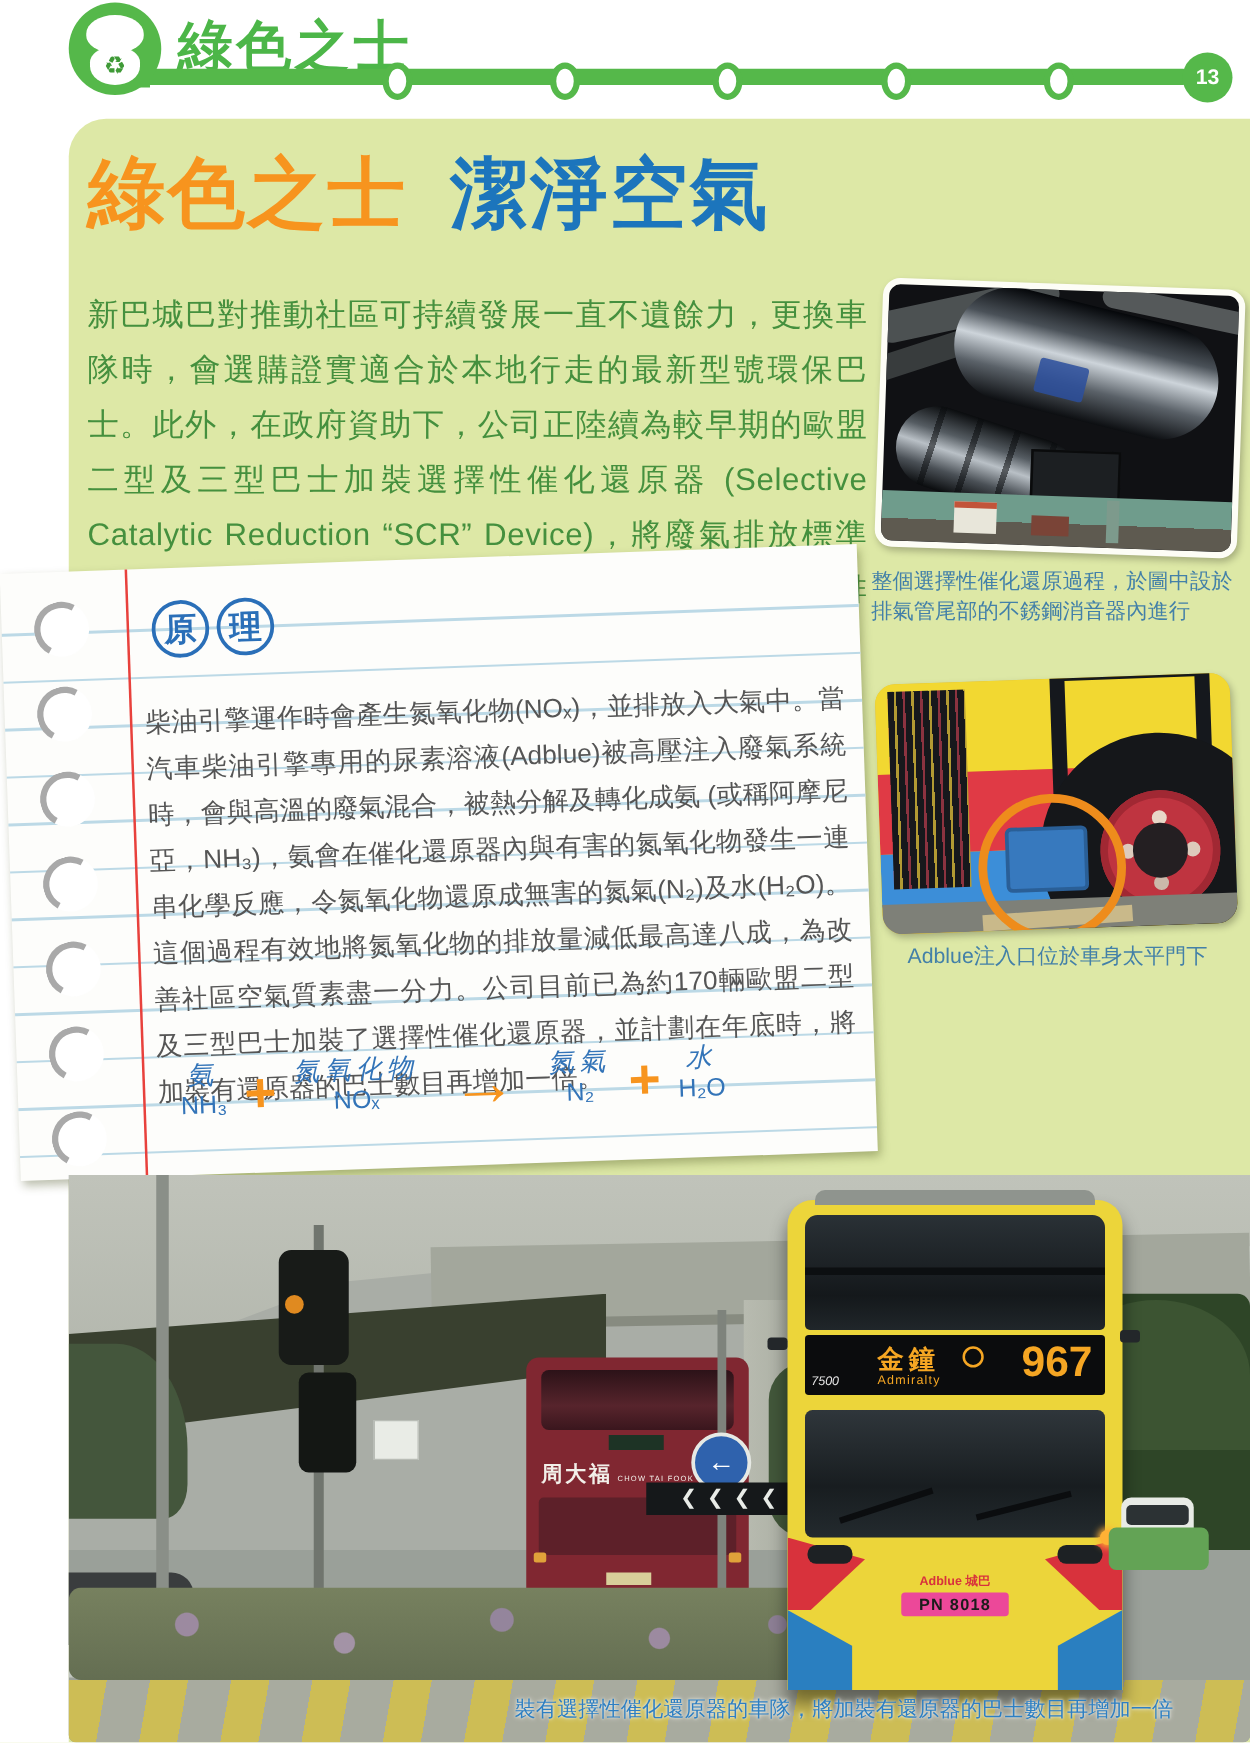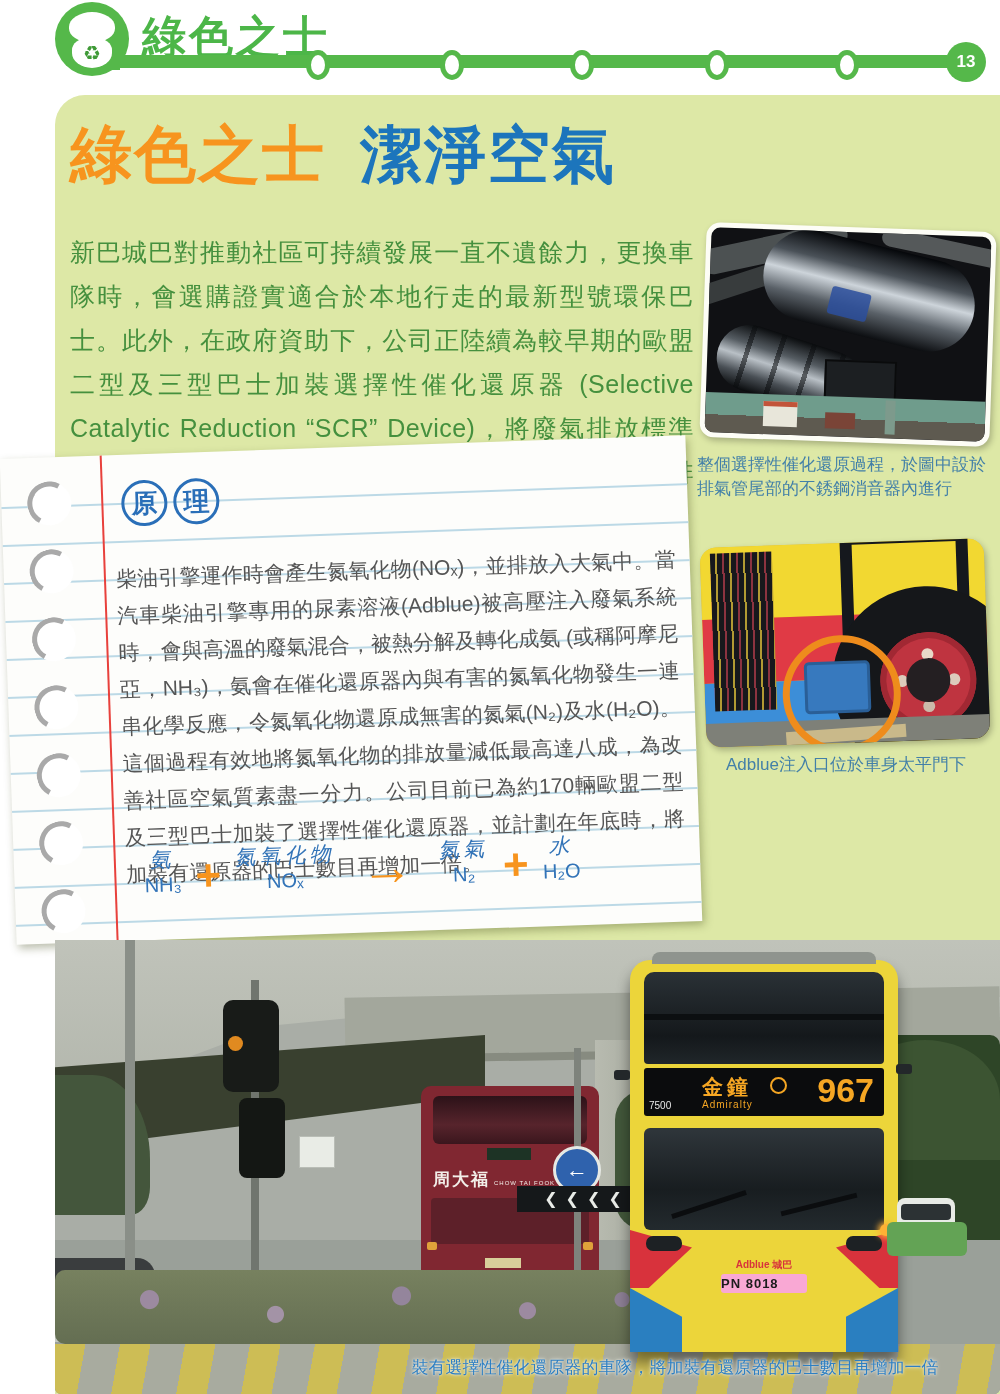--- a/index.html
+++ b/index.html
@@ -163,42 +163,42 @@
 
   
   .yellow-bus{position:absolute;left:575px;top:12px;width:268px;height:400px;}
   .yb-body{position:absolute;left:0;top:8px;width:100%;height:392px;background:#ecd53a;border-radius:20px 20px 0 0;
           box-shadow:0 10px 14px rgba(0,0,0,.45);}
   .yb-roof{position:absolute;left:22px;top:0;width:224px;height:12px;background:#8f948e;border-radius:8px 8px 0 0;}
   .yb-upper-glass{position:absolute;left:14px;top:20px;width:240px;height:92px;border-radius:10px 10px 4px 4px;
           background:linear-gradient(180deg,#2a3136 0%,#14181b 70%,#20262a 100%);}
   .yb-upper-bar{position:absolute;left:14px;top:62px;width:240px;height:6px;background:#0c0f11;}
   .yb-dest{position:absolute;left:14px;top:116px;width:240px;height:48px;background:#0b0c0d;border-radius:3px;}
-  .yb-fleet{position:absolute;left:5px;bottom:5px;color:#e8e8e8;font-size:10px;}
+  .yb-fleet{position:absolute;left:5px;bottom:5px;color:#e8e8e8;font-size:10px;font-style:italic;}
   .yb-dest-cn{position:absolute;left:58px;top:5px;color:#f5a623;font-size:21px;font-weight:bold;letter-spacing:4px;}
   .yb-dest-dot{position:absolute;left:126px;top:9px;width:13px;height:13px;border-radius:50%;border:2px solid #f5a623;}
   .yb-route{position:absolute;right:10px;top:3px;color:#f5a623;font-size:34px;font-weight:900;}
   .yb-dest-en{position:absolute;left:58px;top:31px;color:#f5a623;font-size:10px;letter-spacing:1px;}
   .yb-lower-glass{position:absolute;left:14px;top:176px;width:240px;height:102px;border-radius:6px;
           background:linear-gradient(180deg,#2f363b 0%,#181d20 60%,#232a2e 100%);}
   .yb-wiper1{position:absolute;left:40px;top:250px;width:78px;height:5px;background:#0b0d0f;transform:rotate(-18deg);}
   .yb-wiper2{position:absolute;left:150px;top:250px;width:78px;height:5px;background:#0b0d0f;transform:rotate(-14deg);}
   .yb-mirror-l{position:absolute;left:-16px;top:118px;width:16px;height:10px;background:#23272a;border-radius:3px;}
   .yb-mirror-r{position:absolute;right:-14px;top:112px;width:16px;height:10px;background:#23272a;border-radius:3px;}
   .yb-red-l{position:absolute;left:0;top:278px;width:62px;height:58px;background:#d8323c;
           clip-path:polygon(0 0,100% 30%,30% 100%,0 100%);}
   .yb-red-r{position:absolute;right:0;top:278px;width:62px;height:58px;background:#d8323c;
           clip-path:polygon(100% 0,0 30%,70% 100%,100% 100%);}
   .yb-headlight-l{position:absolute;left:16px;top:284px;width:36px;height:15px;background:#1d2124;border-radius:7px;}
   .yb-headlight-r{position:absolute;right:16px;top:284px;width:36px;height:15px;background:#1d2124;border-radius:7px;}
   .yb-indicator{position:absolute;right:6px;top:272px;width:12px;height:12px;border-radius:50%;background:#ffb135;
           box-shadow:0 0 6px 2px #ffb135;}
   .yb-logo{position:absolute;left:0;top:306px;width:100%;text-align:center;color:#d8323c;font-size:10px;font-weight:bold;}
-  .yb-plate{position:absolute;left:91px;top:322px;width:86px;height:19px;background:#f9a8d4;border-radius:3px;
-          color:#1c1c1c;font-size:13px;font-weight:bold;line-height:19px;letter-spacing:1px;}
+  .yb-plate{position:absolute;left:91px;top:322px;width:86px;height:19px;background:#ec4899;border-radius:3px;
+          color:#1c1c1c;font-size:13px;font-weight:bold;text-align:center;line-height:19px;letter-spacing:1px;}
   .yb-blue-l{position:absolute;left:0;top:336px;width:52px;height:64px;background:#2a7fc0;
           clip-path:polygon(0 0,100% 45%,100% 100%,0 100%);}
   .yb-blue-r{position:absolute;right:0;top:336px;width:52px;height:64px;background:#2a7fc0;
           clip-path:polygon(100% 0,0 45%,0 100%,100% 100%);}
 
   
   .sp-taxi{position:absolute;left:832px;top:258px;width:80px;height:68px;}
   .taxi-top{position:absolute;left:10px;top:0;width:58px;height:26px;background:#e8ebe6;border-radius:8px 8px 0 0;}
   .taxi-win{position:absolute;left:14px;top:6px;width:50px;height:16px;background:#2c3234;border-radius:4px;}
   .taxi-body{position:absolute;left:0;top:24px;width:80px;height:34px;background:#63a355;border-radius:6px;}

